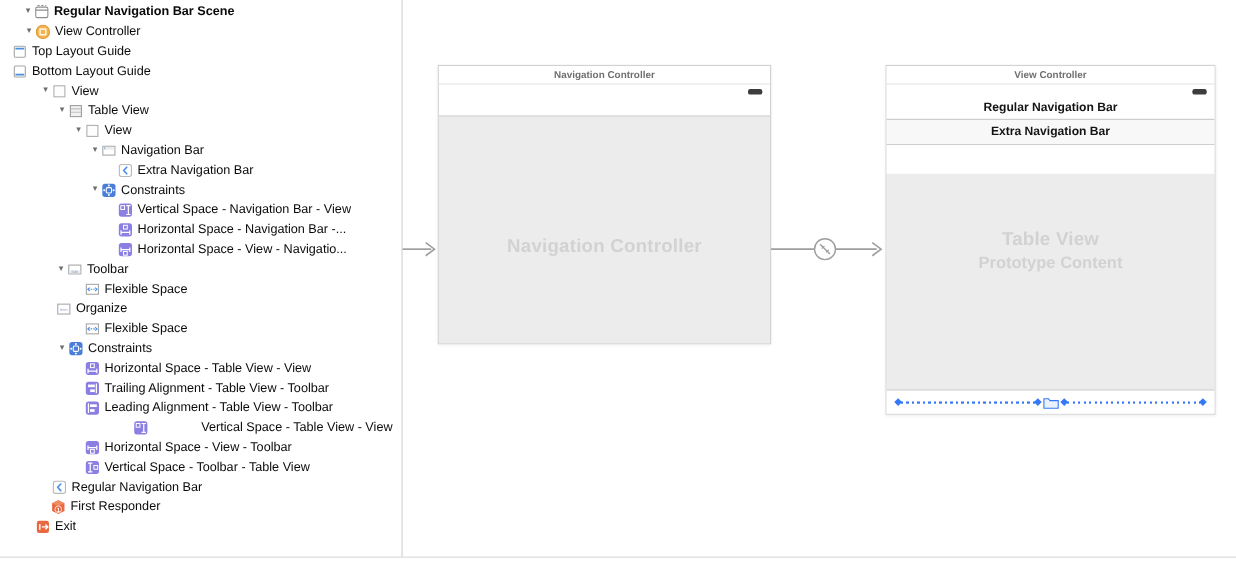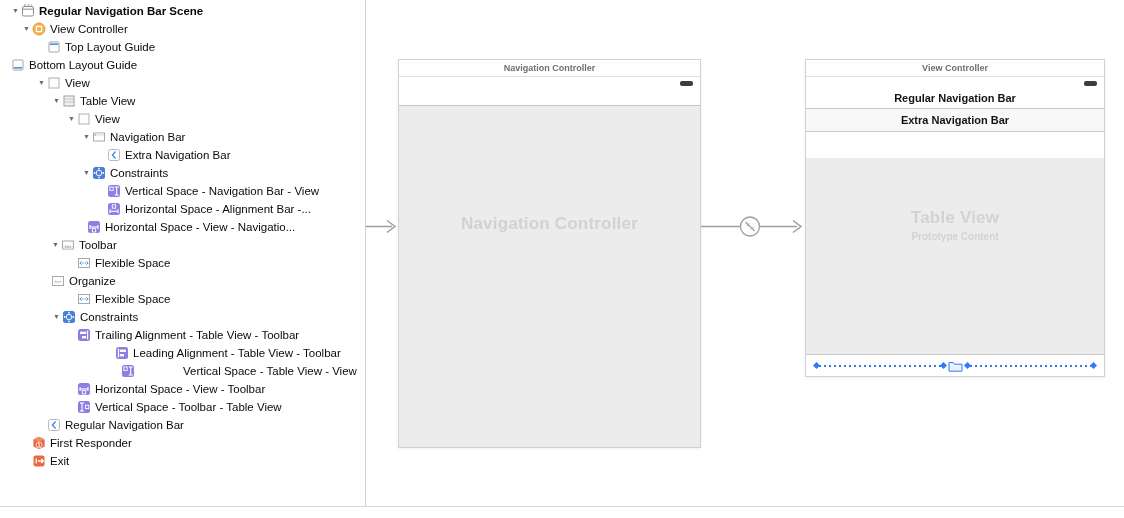--- a/index.html
+++ b/index.html
@@ -37,61 +37,61 @@
   .battery{position:absolute;right:7px;top:4px;width:13px;height:5px;background:#3d3d3d;border-radius:2px;}
   .navbar-title{font-size:11px;font-weight:700;color:#141414;text-align:center;margin-bottom:4px;}
   .extrabar{
     flex:none;height:23px;background:#f8f8f8;border-bottom:1px solid #cacaca;box-sizing:border-box;
     display:flex;align-items:center;justify-content:center;font-size:11px;font-weight:700;color:#141414;
   }
   .whitegap{flex:none;height:26px;background:#fff;}
   .scene-body{flex:1;background:#ececec;display:flex;justify-content:center;align-items:flex-start;padding-top:108px;box-sizing:border-box;}
   .tablebody{flex:1;background:#ececec;display:flex;flex-direction:column;align-items:center;padding-top:50px;box-sizing:border-box;}
   .ph-big{font-size:17px;font-weight:700;color:#d2d2d2;letter-spacing:.2px;}
-  .ph-sub{font-size:10px;font-weight:700;color:#d2d2d2;margin-top:3px;}
+  .ph-sub{font-size:15px;font-weight:700;color:#d2d2d2;margin-top:3px;}
   .toolbar{
     flex:none;height:22px;background:#fff;border-top:1px solid #c8c8c8;box-sizing:border-box;
     display:flex;align-items:center;padding:0 6px;
   }
   .fsline{flex:1;height:2px;position:relative;margin:0 7px;
     background-image:repeating-linear-gradient(90deg,#3478f6 0 2px,transparent 2px 5px);}
   .fsline::before,.fsline::after{content:"";position:absolute;top:-2px;width:5px;height:5px;background:#3478f6;transform:rotate(45deg);}
   .fsline::before{left:-5px;}
   .fsline::after{right:-5px;}
   .folder{flex:none;display:flex;align-items:center;}
   
   #arrows{position:absolute;left:0;top:0;pointer-events:none;}
 </style>
 </head>
 <body>
 
 <div class="sidebar">
   <div id="outline">
-      <div class="row bold" style="padding-left: 10px;">
+      <div class="row bold" style="padding-left: 20px;">
         <span class="tri">▼</span>
         <span class="oicon">
           <svg viewBox="0 0 14 14">
             <rect x="1.5" y="2.5" width="11" height="9.5" rx="1.5" fill="#fff" stroke="#8e8e8e"></rect>
             <line x1="1.5" y1="5.2" x2="12.5" y2="5.2" stroke="#8e8e8e"></line>
             <line x1="3" y1="1" x2="11" y2="1" stroke="#8e8e8e" stroke-dasharray="2 1.5"></line>
           </svg>
         </span>
         <span class="lab">Regular Navigation Bar Scene</span>
       </div>
       <div class="row" style="padding-left: 21px;">
         <span class="tri">▼</span>
         <span class="oicon">
           <svg viewBox="0 0 14 14">
             <circle cx="7" cy="7" r="6" fill="#f6b350" stroke="#e09a30"></circle>
             <rect x="4.4" y="4.4" width="5.2" height="5.2" fill="none" stroke="#fff" stroke-width="1.2"></rect>
           </svg>
         </span>
         <span class="lab">View Controller</span>
       </div>
-      <div class="row" style="padding-left: 36px;">
+      <div class="row" style="">
         <span class="tri"></span>
         <span class="oicon">
           <svg viewBox="0 0 14 14">
             <rect x="2" y="2" width="10" height="10" rx="1" fill="#fff" stroke="#a5a5a5"></rect>
             <line x1="3" y1="4.2" x2="11" y2="4.2" stroke="#4a90e2" stroke-width="1.6"></line>
           </svg>
         </span>
         <span class="lab">Top Layout Guide</span>
       </div>
       <div class="row" style="">
@@ -185,23 +185,23 @@
         <span class="tri"></span>
         <span class="oicon">
           <svg viewBox="0 0 14 14">
             <rect x="1" y="1" width="12" height="12" rx="2.5" fill="#8b7fe3"></rect>
             <line x1="3" y1="9.3" x2="11" y2="9.3" stroke="#fff" stroke-width="1.1"></line>
             <line x1="3" y1="7.3" x2="3" y2="11.3" stroke="#fff" stroke-width="1.1"></line>
             <line x1="11" y1="7.3" x2="11" y2="11.3" stroke="#fff" stroke-width="1.1"></line>
             <rect x="5.3" y="2.8" width="3.4" height="3.4" fill="none" stroke="#fff" stroke-width=".9"></rect>
           </svg>
         </span>
-        <span class="lab">Horizontal Space - Alignment Bar -...</span>
-      </div>
-      <div class="row" style="padding-left: 76px;">
+        <span class="lab">Horizontal Space - Navigation Bar -...</span>
+      </div>
+      <div class="row" style="padding-left: 96px;">
         <span class="tri"></span>
         <span class="oicon">
           <svg viewBox="0 0 14 14">
             <rect x="1" y="1" width="12" height="12" rx="2.5" fill="#8b7fe3"></rect>
             <line x1="3" y1="7" x2="11" y2="7" stroke="#fff" stroke-width="1.1"></line>
             <line x1="3" y1="5" x2="3" y2="9" stroke="#fff" stroke-width="1.1"></line>
             <line x1="11" y1="5" x2="11" y2="9" stroke="#fff" stroke-width="1.1"></line>
             <rect x="5.3" y="8.6" width="3.4" height="3.4" fill="none" stroke="#fff" stroke-width=".9"></rect>
           </svg>
         </span>
@@ -262,28 +262,41 @@
             <circle cx="11.3" cy="7" r=".9" fill="#fff"></circle>
           </svg>
         </span>
         <span class="lab">Constraints</span>
       </div>
       <div class="row" style="padding-left: 66px;">
         <span class="tri"></span>
         <span class="oicon">
           <svg viewBox="0 0 14 14">
             <rect x="1" y="1" width="12" height="12" rx="2.5" fill="#8b7fe3"></rect>
+            <line x1="3" y1="9.3" x2="11" y2="9.3" stroke="#fff" stroke-width="1.1"></line>
+            <line x1="3" y1="7.3" x2="3" y2="11.3" stroke="#fff" stroke-width="1.1"></line>
+            <line x1="11" y1="7.3" x2="11" y2="11.3" stroke="#fff" stroke-width="1.1"></line>
+            <rect x="5.3" y="2.8" width="3.4" height="3.4" fill="none" stroke="#fff" stroke-width=".9"></rect>
+          </svg>
+        </span>
+        <span class="lab">Horizontal Space - Table View - View</span>
+      </div>
+      <div class="row" style="padding-left: 66px;">
+        <span class="tri"></span>
+        <span class="oicon">
+          <svg viewBox="0 0 14 14">
+            <rect x="1" y="1" width="12" height="12" rx="2.5" fill="#8b7fe3"></rect>
             <line x1="10.6" y1="2.6" x2="10.6" y2="11.4" stroke="#fff" stroke-width="1.1"></line>
             <rect x="3" y="3.6" width="6.2" height="2.4" fill="#fff"></rect>
             <rect x="5" y="8" width="4.2" height="2.4" fill="#fff"></rect>
           </svg>
         </span>
         <span class="lab">Trailing Alignment - Table View - Toolbar</span>
       </div>
-      <div class="row" style="padding-left: 104px;">
+      <div class="row" style="padding-left: 66px;">
         <span class="tri"></span>
         <span class="oicon">
           <svg viewBox="0 0 14 14">
             <rect x="1" y="1" width="12" height="12" rx="2.5" fill="#8b7fe3"></rect>
             <line x1="3.4" y1="2.6" x2="3.4" y2="11.4" stroke="#fff" stroke-width="1.1"></line>
             <rect x="4.8" y="3.6" width="6.2" height="2.4" fill="#fff"></rect>
             <rect x="4.8" y="8" width="4.2" height="2.4" fill="#fff"></rect>
           </svg>
         </span>
         <span class="lab">Leading Alignment - Table View - Toolbar</span>
@@ -330,21 +343,21 @@
       <div class="row" style="padding-left: 36px;">
         <span class="tri"></span>
         <span class="oicon">
           <svg viewBox="0 0 14 14">
             <rect x="1.5" y="1.5" width="11" height="11" rx="2" fill="#fff" stroke="#b8b8b8"></rect>
             <polyline points="8.2,4 5.4,7 8.2,10" fill="none" stroke="#4a90e2" stroke-width="1.5" stroke-linecap="round" stroke-linejoin="round"></polyline>
           </svg>
         </span>
         <span class="lab">Regular Navigation Bar</span>
       </div>
-      <div class="row" style="padding-left: 21px;">
+      <div class="row" style="padding-left: 35px;">
         <span class="tri"></span>
         <span class="oicon">
           <svg viewBox="0 0 14 14">
             <path d="M7 .8l5.6 2.7v7L7 13.2 1.4 10.5v-7z" fill="#e8683f"></path>
             <path d="M7 .8l5.6 2.7L7 6.1 1.4 3.5z" fill="#f08b5f"></path>
             <circle cx="7" cy="9" r="3" fill="#e8683f" stroke="#fff" stroke-width=".7"></circle>
             <text x="7" y="11" font-size="5.4" font-weight="bold" fill="#fff" text-anchor="middle" font-family="sans-serif">1</text>
           </svg>
         </span>
         <span class="lab">First Responder</span>
@@ -357,21 +370,21 @@
             <path d="M4.2 4.4v5.2" stroke="#fff" stroke-width="1.3"></path>
             <path d="M6 7h5.2M9.3 4.9L11.4 7 9.3 9.1" fill="none" stroke="#fff" stroke-width="1.3"></path>
           </svg>
         </span>
         <span class="lab">Exit</span>
       </div>
     </div>
 </div>
 <div class="divider-h"></div>
 
-<div class="scene" style="left:398px;top:59px;width:303px;height:389px;">
+<div class="scene" style="left:398px;top:59px;width:303px;height:254px;">
   <div class="scene-header">Navigation Controller</div>
   <div class="navbar nav-mid">
     <div class="battery"></div>
   </div>
   <div class="scene-body">
     <div class="ph-big">Navigation Controller</div>
   </div>
 </div>
 
 <div class="scene" style="left:805px;top:59px;width:300px;height:318px;">

